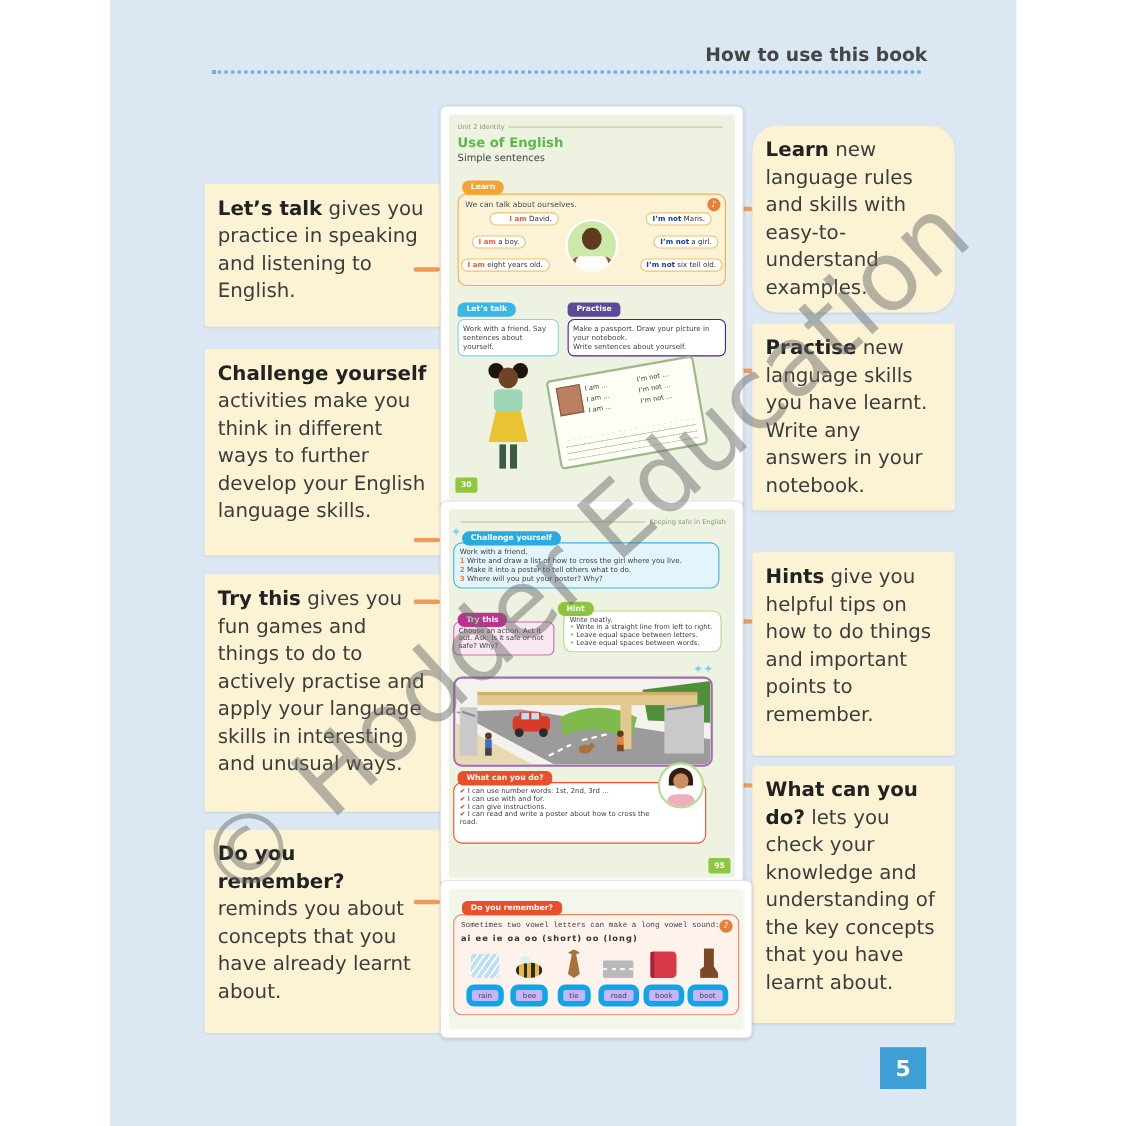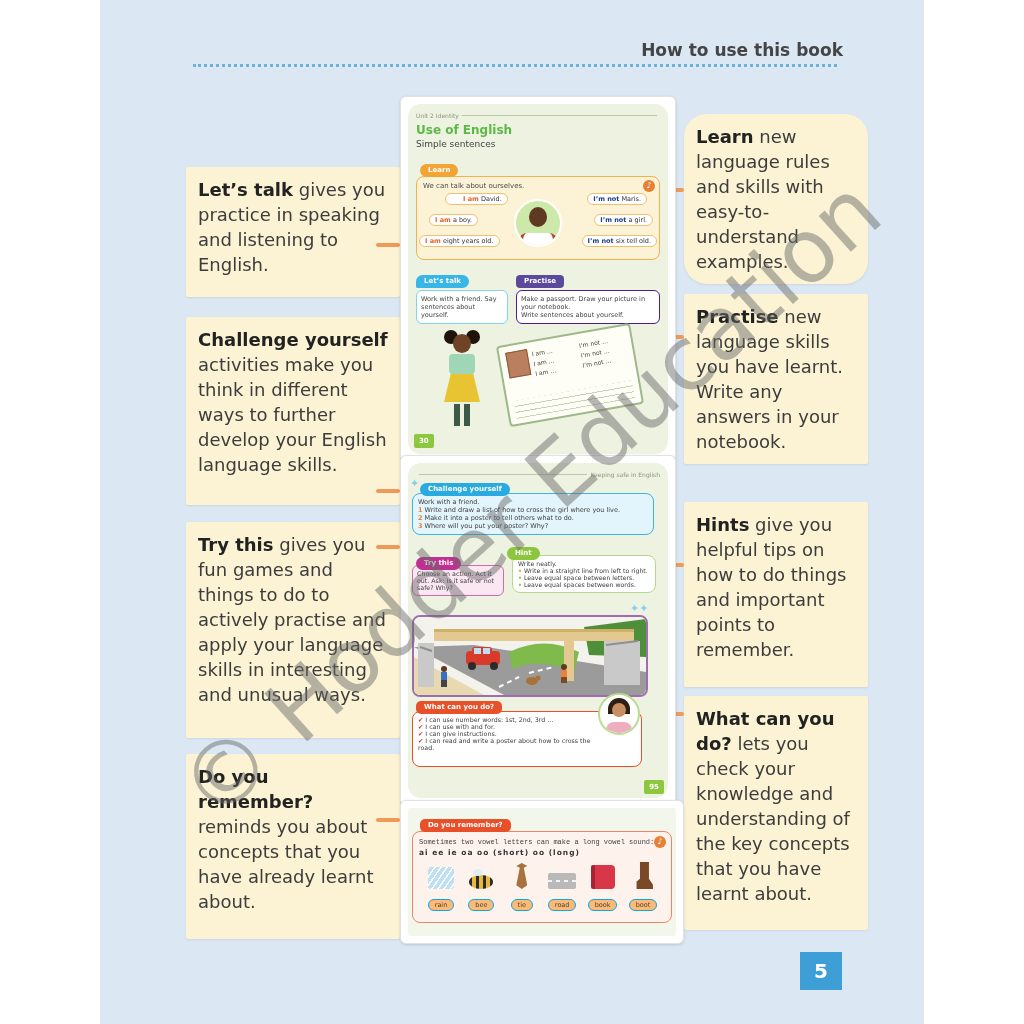--- a/index.html
+++ b/index.html
@@ -18,21 +18,21 @@
   .callout .b{font-weight:bold;color:#222;}
   .co-l{left:86px;width:190px;}
   .co-r{left:584px;width:160px;}
 
   
   .connector{position:absolute;height:4px;width:24px;background:#f09a5a;border-radius:2px;}
 
   
   .mini-card{position:absolute;background:#fff;border:1px solid #e2e2e2;border-radius:6px;
        padding:7px;box-shadow:0 1px 3px rgba(0,0,0,.15);}
-  .mini-inner{background:#edf2e1;border-radius:13px;width:100%;height:100%;box-sizing:border-box;
+  .mini-inner{background:#edf2e1;border-radius:3px;width:100%;height:100%;box-sizing:border-box;
        padding:8px;position:relative;}
   .mini-head{display:flex;align-items:center;font-size:6px;color:#8a987b;margin-bottom:4px;}
   .mini-head .line{flex:1;border-bottom:1px solid #bcc9a8;margin:0 3px;height:0;}
 
   .badge{display:inline-block;color:#fff;font-weight:bold;font-size:7px;line-height:11px;
        padding:1px 8px;border-radius:7px;position:relative;z-index:2;}
 
   
   .p1-subject{font-size:12px;font-weight:bold;color:#5cb947;margin:2px 0 2px 0;}
   .p1-topic{font-size:9px;color:#444;margin:0 0 8px 0;}
@@ -119,21 +119,21 @@
   .p3-inner{background:#f3f6ea;border-radius:3px;width:100%;height:100%;box-sizing:border-box;
        padding:4px;position:relative;}
   .dyr-badge{background:#e8502a;border-radius:5px;margin:0 0 -5px 8px;}
   .dyr-box{position:relative;background:#fdf3ec;border:1.5px solid #ef8465;border-radius:8px;
        padding:6px 6px 5px 6px;height:92px;box-sizing:border-box;}
   .dyr-l1{font-size:7px;color:#444;font-family:Liberation Mono, monospace;}
   .dyr-l2{font-size:7.5px;font-weight:bold;color:#333;margin:2px 0 4px 0;letter-spacing:1px;}
   .tiles{display:flex;justify-content:space-between;padding:0 4px;}
   .tile-col{width:36px;text-align:center;}
   .tile-img{height:28px;display:flex;align-items:flex-end;justify-content:center;margin-bottom:3px;}
-  .word-pill{display:inline-block;background:#fdba74;border:1px solid #0ea5e9;border-radius:7px;
+  .word-pill{display:inline-block;background:#c4b5fd;border:5px solid #0ea5e9;border-radius:7px;
        font-size:6.5px;color:#444;padding:1px 6px;}
   .img-rain{width:26px;height:22px;border-radius:3px;background:#bfe0f2;
        background-image:repeating-linear-gradient(125deg,rgba(255,255,255,.95) 0 1.5px,transparent 1.5px 5px);}
   .img-bee{width:24px;height:14px;border-radius:50%;
        background:repeating-linear-gradient(90deg,#2b2b2b 0 3px,#e8b93c 3px 7px);position:relative;}
   .img-bee:after{content:"";position:absolute;left:4px;top:-6px;width:10px;height:7px;border-radius:50%;
        background:#dfeef5;}
   .img-tie{width:11px;height:26px;background:#a9713c;
        clip-path:polygon(50% 0,100% 12%,68% 18%,100% 86%,50% 100%,0 86%,32% 18%,0 12%);}
   .img-road{width:28px;height:16px;border-radius:2px;background:#b9b9b9;

